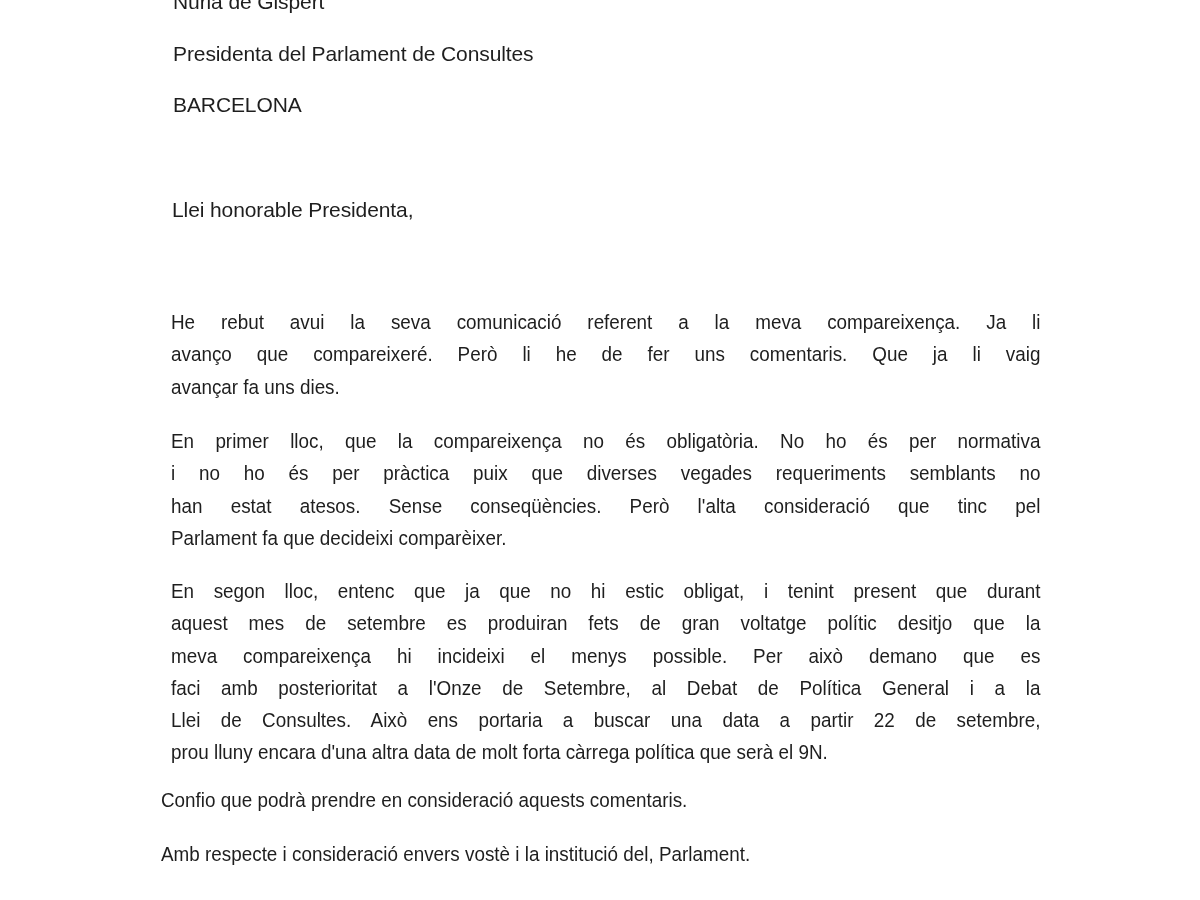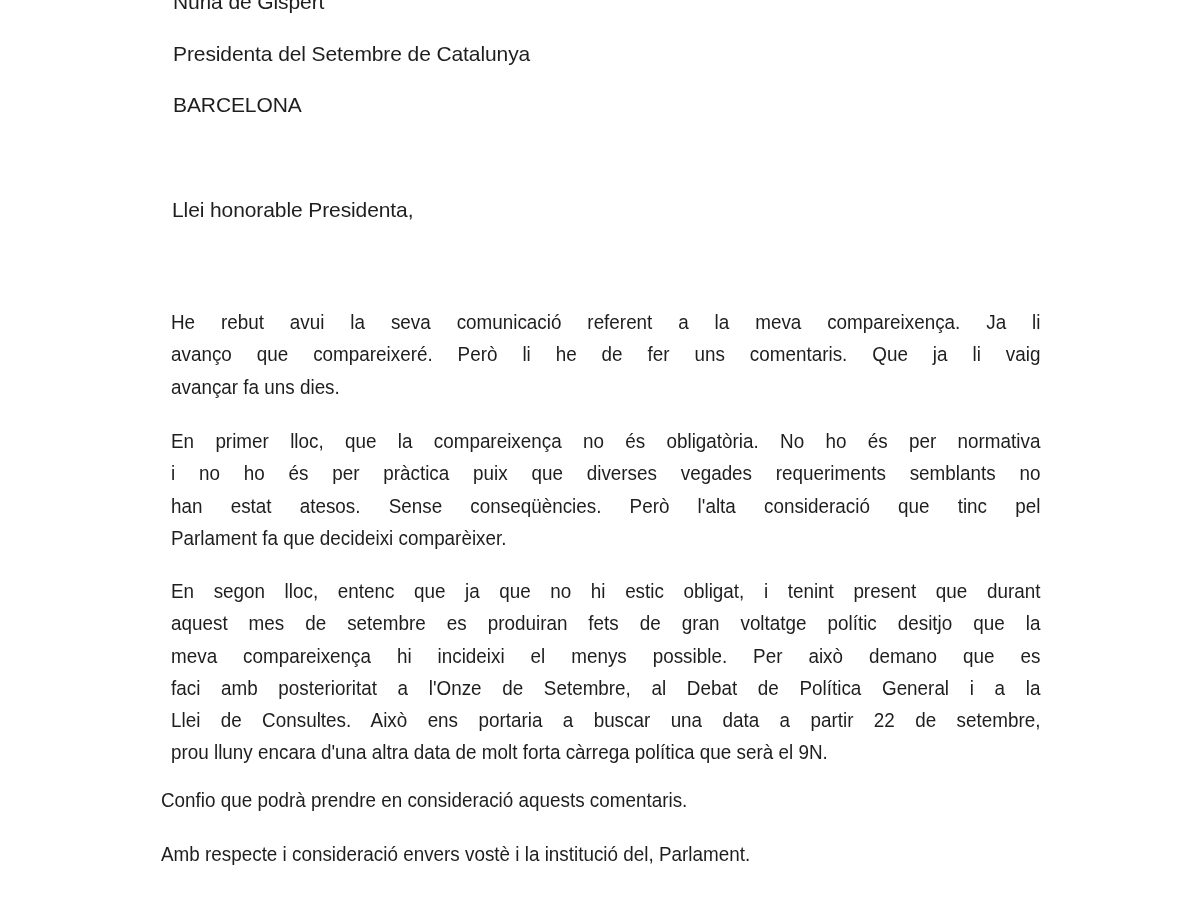--- a/index.html
+++ b/index.html
@@ -41,21 +41,21 @@
       transform: scaleX(0.92);
       transform-origin: left top;
     }
   </style>
 </head>
 <body>
 
 <div class="page">
 
   <div class="line addr" style="top:-12px;">Núria de Gispert</div>
-  <div class="line addr" style="top:40px;">Presidenta del Setembre de Catalunya</div>
+  <div class="line addr" style="top:40px;">Presidenta del Parlament de Consultes</div>
   <div class="line addr" style="top:91px;">BARCELONA</div>
 
   <div class="line" style="left:172px; top:196px;">Llei honorable Presidenta,</div>
 
   <div class="para wide" style="top:306px;">
     <span class="row">He rebut avui la seva comunicació referent a la meva compareixença. Ja li</span>
     <span class="row">avanço que compareixeré. Però li he de fer uns comentaris. Que ja li vaig</span>
     <span class="row last">avançar fa uns dies.</span>
   </div>
 

